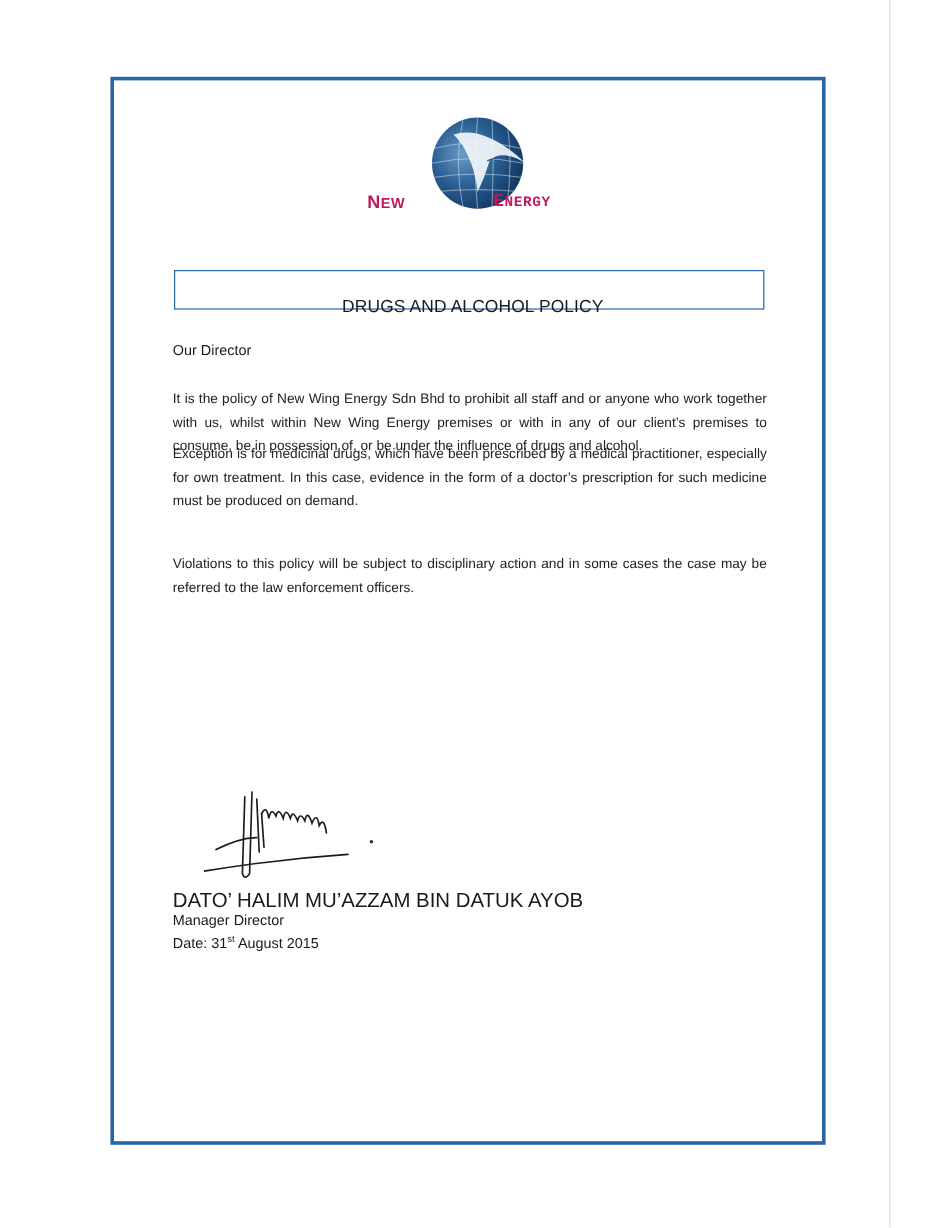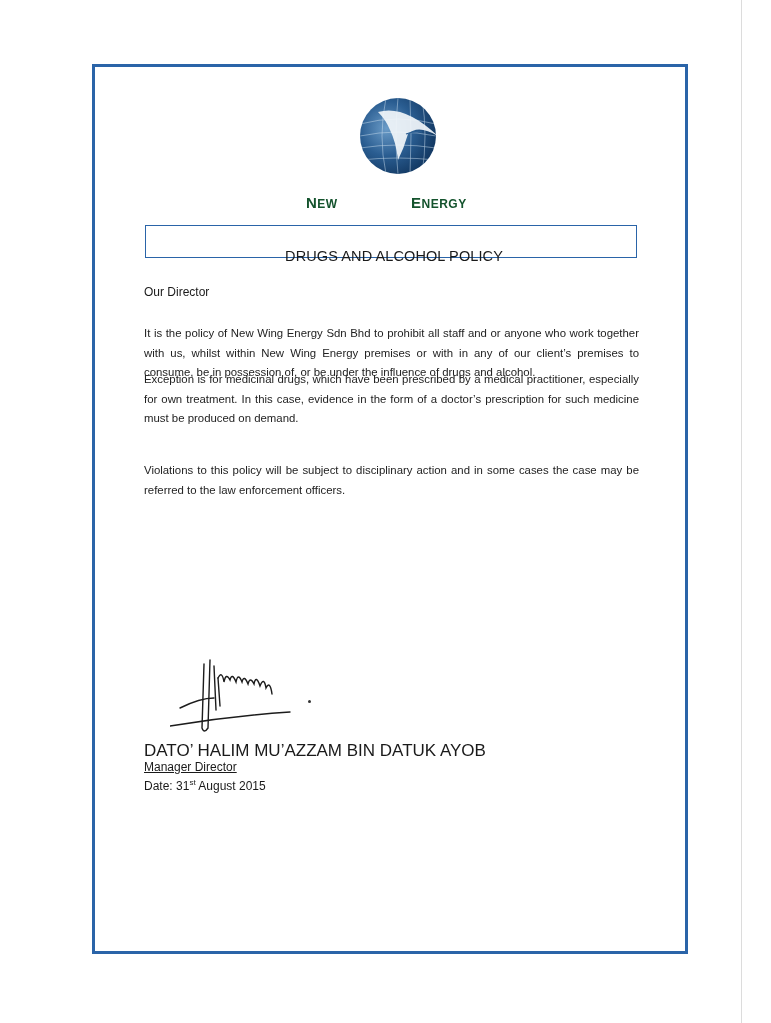--- a/index.html
+++ b/index.html
@@ -41,30 +41,30 @@
     }
     .globe {
       position: absolute;
       left: 56px;
       top: 4px;
       width: 84px;
       height: 84px;
     }
     .logo-word {
       position: absolute;
-      top: 104px;
+      top: 70px;
       font-family: "Liberation Sans", "DejaVu Sans", sans-serif;
       font-weight: bold;
-      color: #14532d;
+      color: #be185d;
       font-size: 12px;
       letter-spacing: 0.5px;
     }
     .logo-word .cap { font-size: 15px; }
     .logo-new { left: 6px; }
-    .logo-energy { left: 111px; }
+    .logo-energy { left: 111px; font-family: Liberation Mono, monospace; }
 
     .title-box {
       position: absolute;
       left: 145px;
       top: 225px;
       width: 492px;
       height: 33px;
       border: 1.5px solid #2a64a8;
       box-sizing: border-box;
       display: flex;
@@ -120,21 +120,20 @@
       top: 741px;
       font-size: 17px;
       color: #1a1a1a;
     }
     .signer-title {
       position: absolute;
       left: 144px;
       top: 760px;
       font-size: 12px;
       color: #1a1a1a;
-      text-decoration: underline;
     }
     .signer-date {
       position: absolute;
       left: 144px;
       top: 779px;
       font-size: 12px;
       color: #1a1a1a;
     }
     .signer-date sup {
       font-size: 8px;

